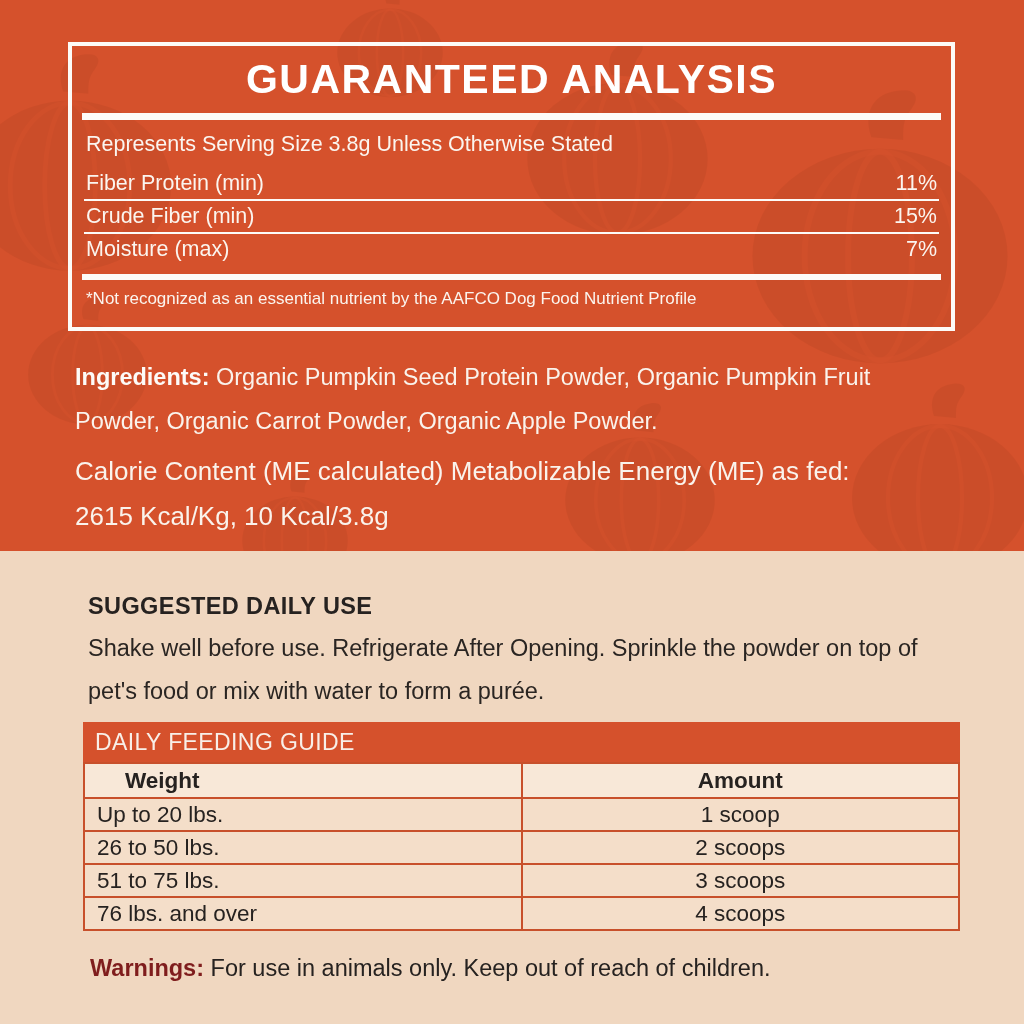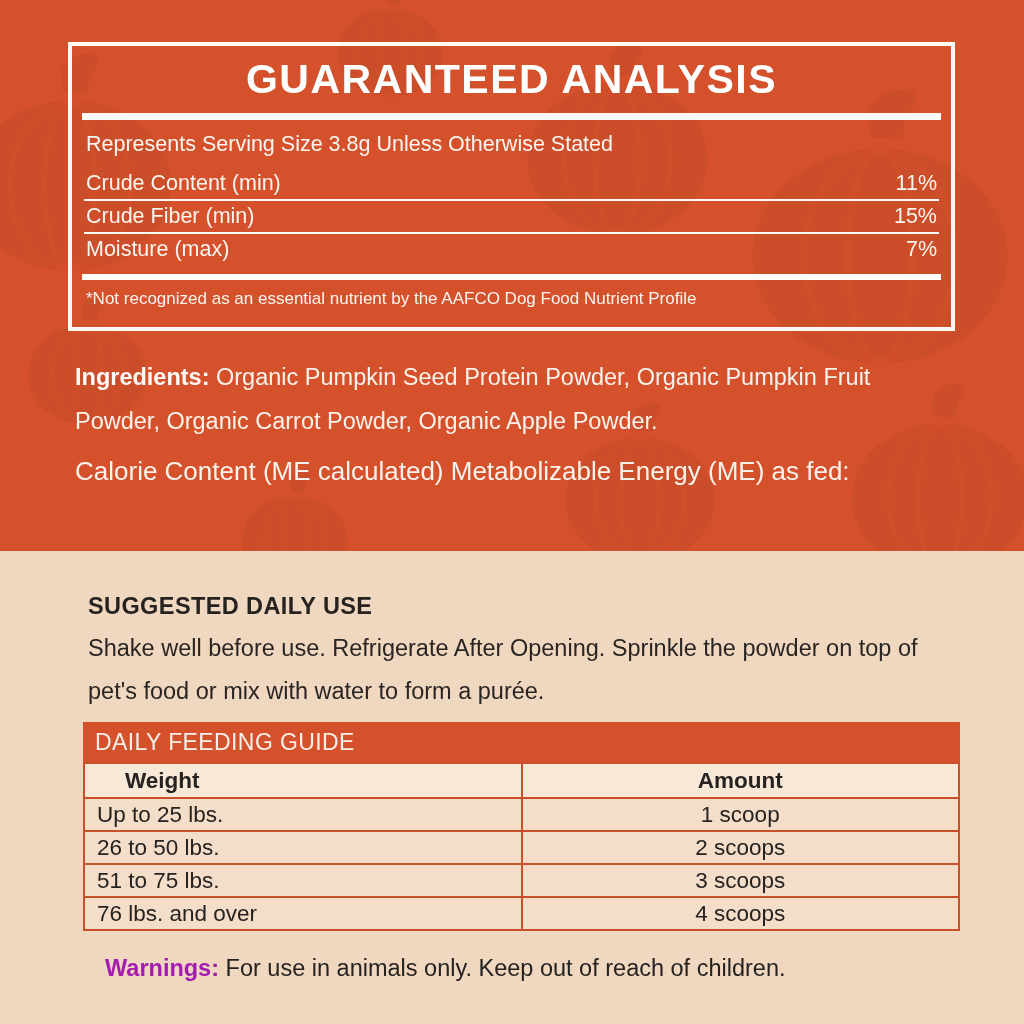--- a/index.html
+++ b/index.html
@@ -74,21 +74,21 @@
     background:#F8E8D8;font-weight:700;height:35px;text-align:left;padding-left:40px;
   }
   .feeding-table td{background:#F4DEC9;height:33px;text-align:left;}
   .feeding-table th.col-amount,.feeding-table td.col-amount{
     text-align:center;padding-left:0;
   }
   .warnings{
     position:absolute;left:90px;top:404px;width:860px;
     font-size:23.5px;color:#262220;
   }
-  .warnings .bold{color:#a21caf;margin-left:15px;}
+  .warnings .bold{color:#7f1d1d;}
 </style>
 </head>
 <body>
 
 <svg width="0" height="0" style="position:absolute" aria-hidden="true">
   <defs>
     <g id="pumpkin-shape">
       <path d="M47 18 C44 9 48 3 56 2 C62 1 64 4 61 8 C58 12 58 14 58 19 Z" fill="currentColor"></path>
       <ellipse cx="50" cy="59" rx="44" ry="37" fill="currentColor"></ellipse>
       <ellipse cx="50" cy="59" rx="26" ry="36" fill="none" stroke="#D5512C" stroke-opacity="0.55" stroke-width="2"></ellipse>
@@ -139,21 +139,21 @@
         <use href="#pumpkin-shape"></use>
       </svg>
     </div>
 
   <div class="ga-box">
     <div class="ga-title">GUARANTEED ANALYSIS</div>
     <div class="ga-rule-thick"></div>
     <div class="ga-serving">Represents Serving Size 3.8g Unless Otherwise Stated</div>
     <div class="ga-rows">
       <div class="ga-row">
-        <span>Crude Content (min)</span>
+        <span>Fiber Protein (min)</span>
         <span>11%</span>
       </div>
       <div class="ga-row">
         <span>Crude Fiber (min)</span>
         <span>15%</span>
       </div>
       <div class="ga-row">
         <span>Moisture (max)</span>
         <span>7%</span>
       </div>
@@ -162,40 +162,41 @@
     <div class="ga-footnote">*Not recognized as an essential nutrient by the AAFCO Dog Food Nutrient Profile</div>
   </div>
 
   <div class="ingredients">
     <span class="bold">Ingredients:</span>
     <span>Organic Pumpkin Seed Protein Powder, Organic Pumpkin Fruit Powder, Organic Carrot Powder, Organic Apple Powder.</span>
   </div>
 
   <div class="calories">
     <div>Calorie Content (ME calculated) Metabolizable Energy (ME) as fed:</div>
+    <div>2615 Kcal/Kg, 10 Kcal/3.8g</div>
   </div>
 </div>
 
 <div class="peach-section">
 
   <div class="sdu-title">SUGGESTED DAILY USE</div>
   <div class="sdu-text">Shake well before use. Refrigerate After Opening. Sprinkle the powder on top of pet's food or mix with water to form a purée.</div>
 
   <div class="feeding">
     <div class="feeding-titlebar">DAILY FEEDING GUIDE</div>
     <table class="feeding-table">
       <thead>
         <tr>
           <th>Weight</th>
           <th class="col-amount">Amount</th>
         </tr>
       </thead>
       <tbody>
         <tr>
-          <td>Up to 25 lbs.</td>
+          <td>Up to 20 lbs.</td>
           <td class="col-amount">1 scoop</td>
         </tr>
         <tr>
           <td>26 to 50 lbs.</td>
           <td class="col-amount">2 scoops</td>
         </tr>
         <tr>
           <td>51 to 75 lbs.</td>
           <td class="col-amount">3 scoops</td>
         </tr>

